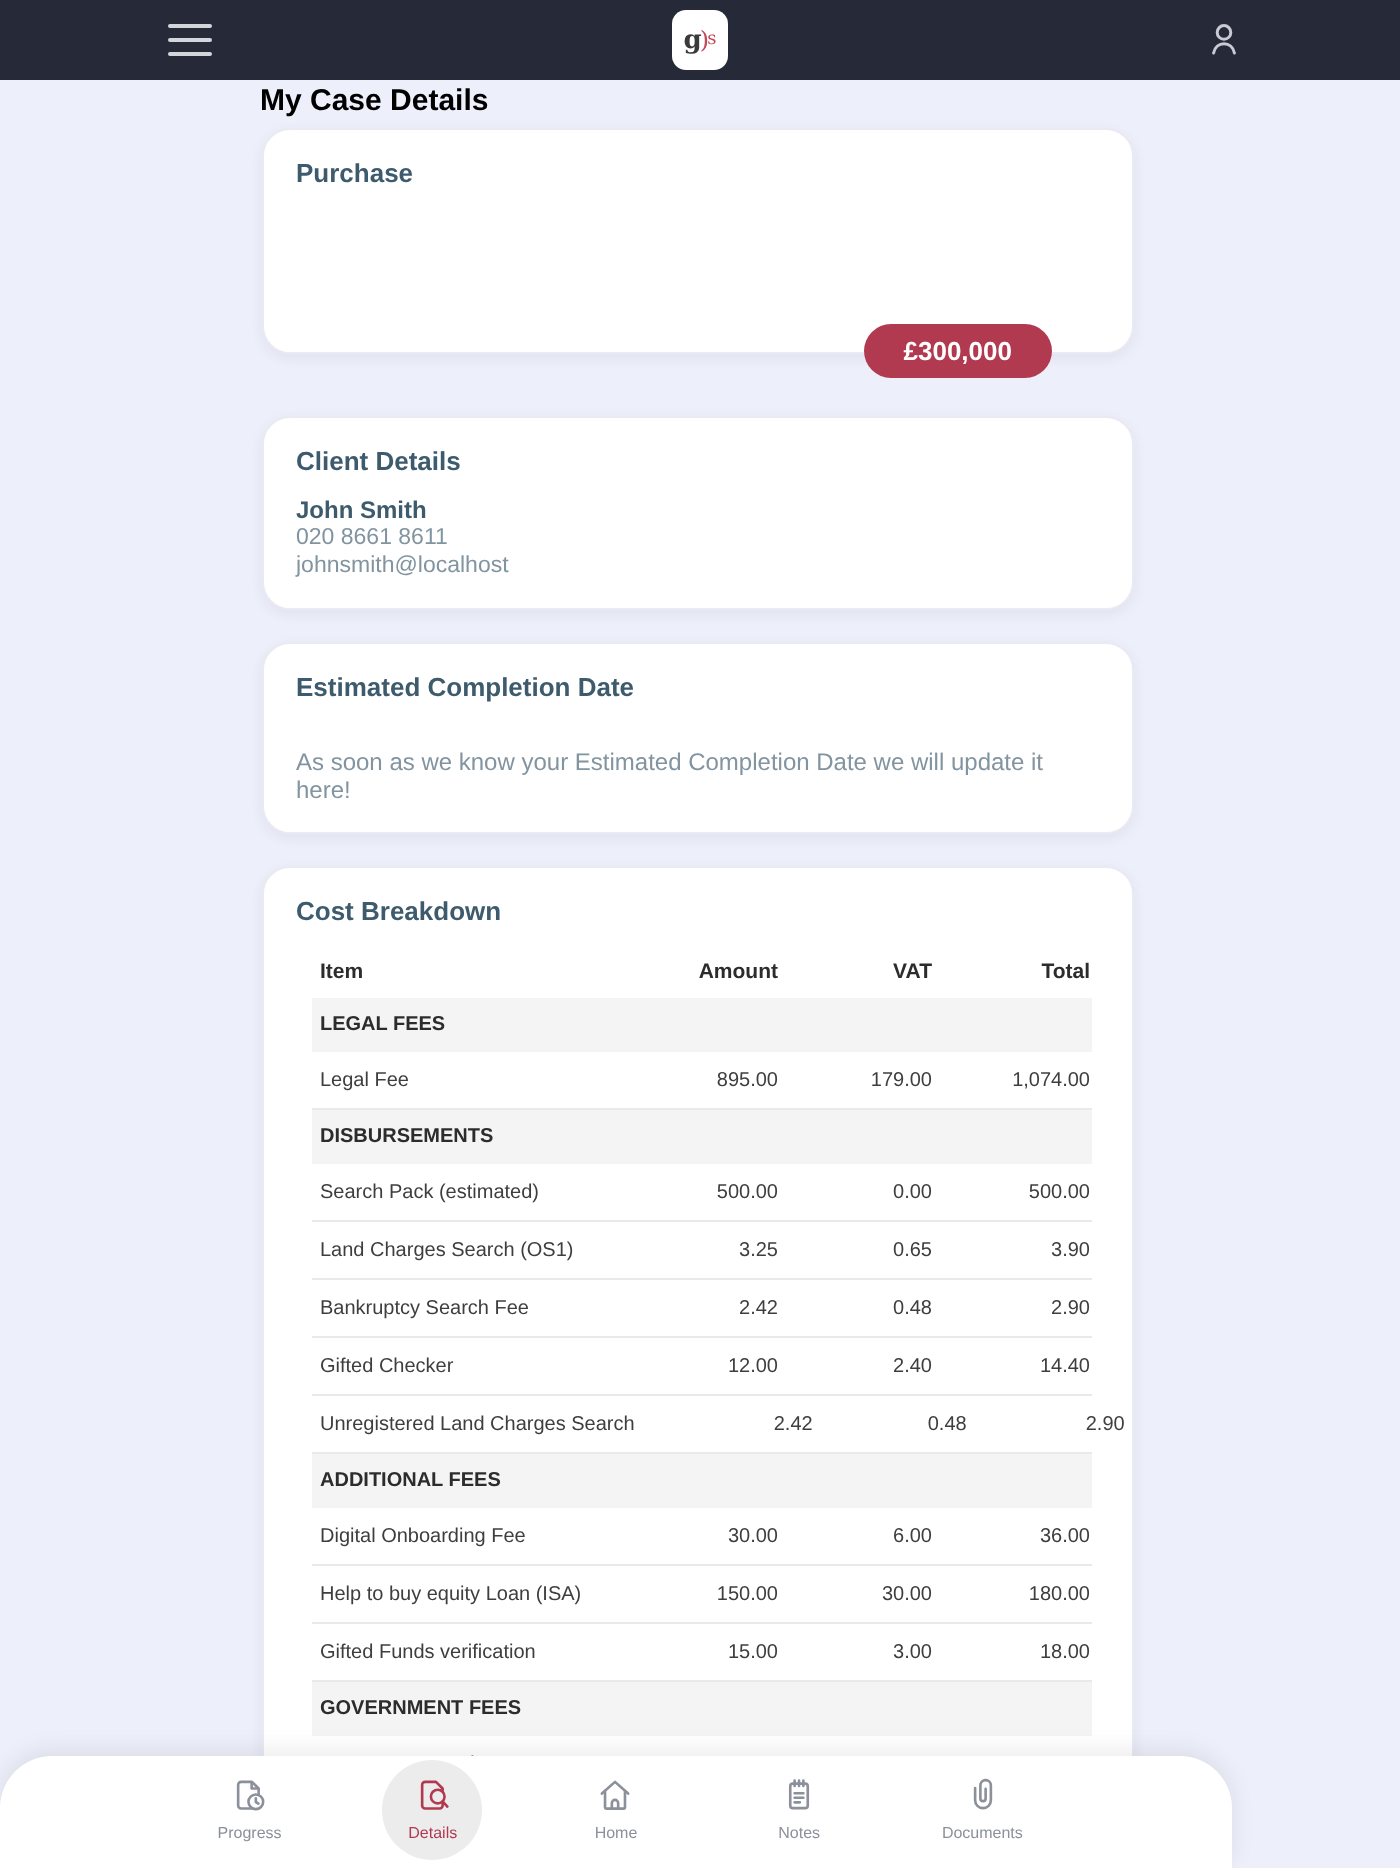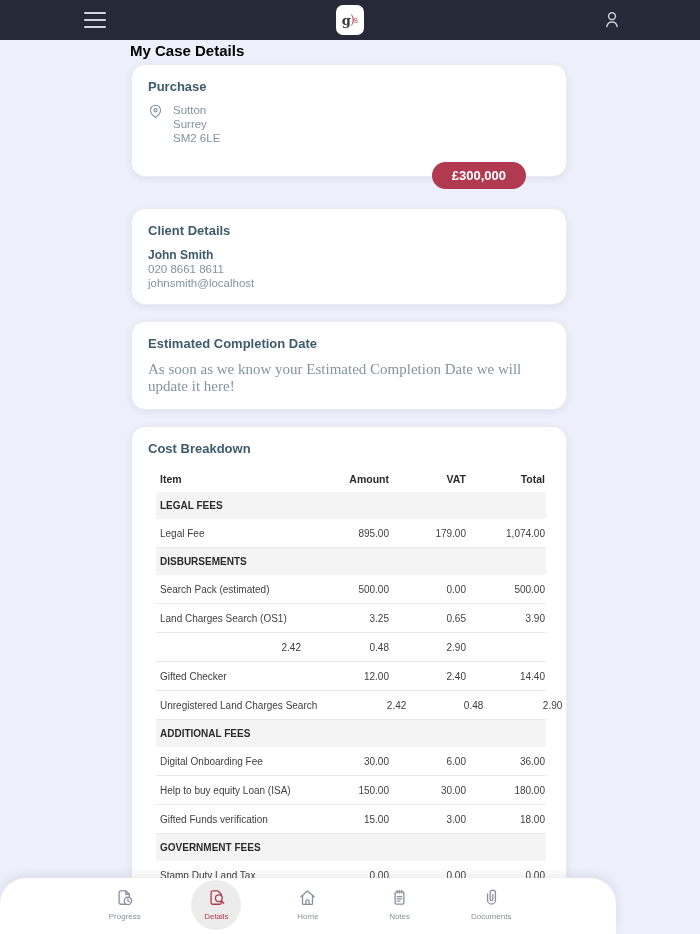--- a/index.html
+++ b/index.html
@@ -70,21 +70,21 @@
     background:var(--accent-red);color:#fff;
     font-size:13px;font-weight:700;
     padding:6px 20px;border-radius:15px;
   }
   
   .card-client{margin-bottom:16px;min-height:90px;}
   .client-name{margin-top:10px;font-size:12px;font-weight:700;color:var(--slate-title);}
   .client-line{font-size:11.5px;line-height:14px;color:var(--muted-text);}
   
   .card-completion{margin-bottom:16px;min-height:60px;}
-  .completion-msg{margin-top:10px;font-size:15px;color:var(--muted-text);font-family:Liberation Serif, serif;}
+  .completion-msg{margin-top:23px;font-size:12px;color:var(--muted-text);}
   
   .card-cost{padding-bottom:24px;min-height:516px;}
   .cost-table{margin:10px 4px 0 8px;font-size:10px;color:var(--table-text);}
   .trow{display:grid;grid-template-columns:1fr 88px 77px 79px;align-items:center;}
   .cell{padding:7px 2px 7px 4px;white-space:nowrap;}
   .cell.num{text-align:right;padding-right:1px;}
   .trow.header{font-size:10.5px;font-weight:700;color:#2c2c2c;}
   .trow.section{background:var(--section-bg);font-weight:700;color:#2c2c2c;}
   .trow.section .cell{grid-column:1 / -1;padding:8px 2px 8px 4px;}
   .trow.item{border-bottom:1px solid var(--row-line);}
@@ -133,31 +133,20 @@
     </svg>
   </div>
 </header>
 
 <h1 class="page-title">My Case Details</h1>
 
 <main class="content">
 
   <section class="card card-purchase">
     <div class="card-title">Purchase</div>
-    <div class="address-row">
-      <svg class="pin-icon" viewBox="0 0 24 24" fill="none" stroke="currentColor" stroke-width="1.7" stroke-linecap="round" stroke-linejoin="round">
-        <path d="M20 10c0 6-8 11.5-8 11.5S4 16 4 10a8 8 0 0 1 16 0z"></path>
-        <circle cx="12" cy="10" r="2.6"></circle>
-      </svg>
-      <div class="address-lines">
-        <div>Sutton</div>
-        <div>Surrey</div>
-        <div>SM2 6LE</div>
-      </div>
-    </div>
     <div class="price-badge">£300,000</div>
   </section>
 
   <section class="card card-client">
     <div class="card-title">Client Details</div>
     <div class="client-name">John Smith</div>
     <div class="client-line">020 8661 8611</div>
     <div class="client-line">johnsmith@localhost</div>
   </section>
 
@@ -194,20 +183,21 @@
             <div class="cell num">0.00</div>
             <div class="cell num">500.00</div>
           </div>
           <div class="trow item">
             <div class="cell label">Land Charges Search (OS1)</div>
             <div class="cell num">3.25</div>
             <div class="cell num">0.65</div>
             <div class="cell num">3.90</div>
           </div>
           <div class="trow item">
+            <div class="cell label">Bankruptcy Search Fee</div>
             <div class="cell num">2.42</div>
             <div class="cell num">0.48</div>
             <div class="cell num">2.90</div>
           </div>
           <div class="trow item">
             <div class="cell label">Gifted Checker</div>
             <div class="cell num">12.00</div>
             <div class="cell num">2.40</div>
             <div class="cell num">14.40</div>
           </div>

